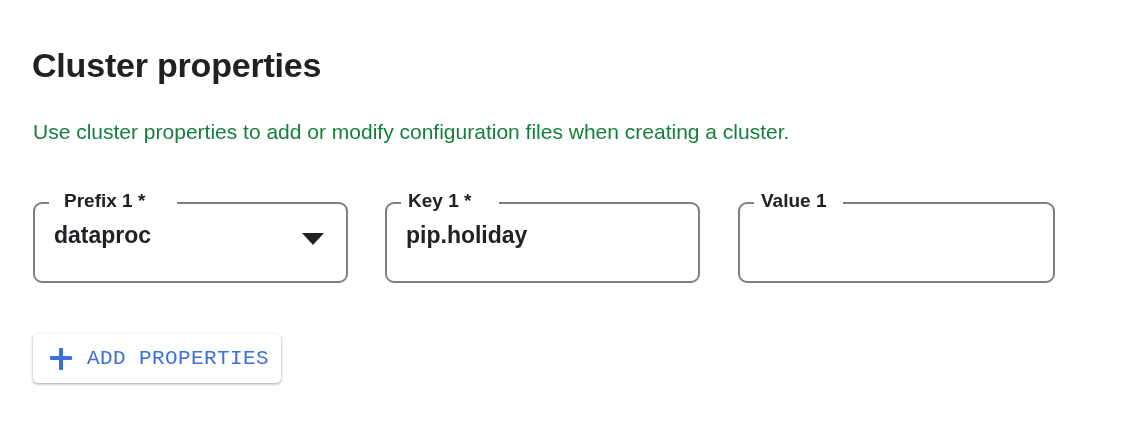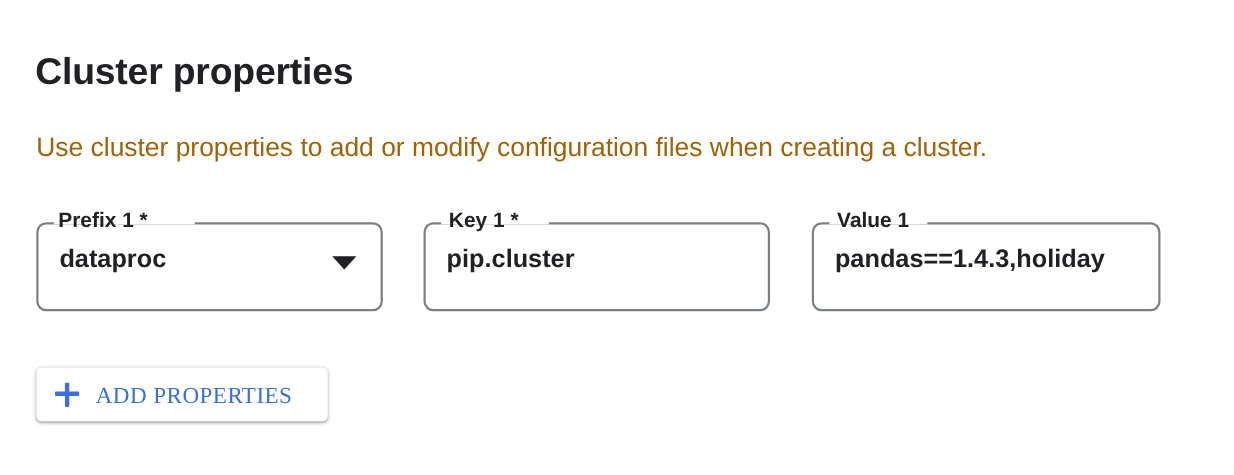--- a/index.html
+++ b/index.html
@@ -34,24 +34,24 @@
     font-weight: 700;
     letter-spacing: -0.2px;
     color: #202124;
     white-space: nowrap;
   }
 
   .page-desc {
     position: absolute;
     left: 33px;
     top: 96px;
-    font-size: 24px;
+    font-size: 21px;
     line-height: 30px;
     font-weight: 400;
-    color: #a16207;
+    color: #15803d;
     white-space: nowrap;
   }
 
   
   .fields-row {
     position: absolute;
     left: 0;
     top: 0;
   }
 
@@ -118,44 +118,44 @@
     border-right: 11px solid transparent;
     border-top: 12px solid #202124;
   }
 
   
   #field-prefix { left: 33px;  width: 315px; }
   #field-key    { left: 385px; width: 315px; }
   #field-value  { left: 738px; width: 317px; }
 
   #field-prefix .notch-mask  { left: 16px; width: 128px; }
-  #field-prefix .field-label { left: 20px; }
+  #field-prefix .field-label { left: 31px; }
 
   #field-key .notch-mask  { left: 16px; width: 98px; }
   #field-key .field-label { left: 23px; text-align: right; }
 
   #field-value .notch-mask  { left: 16px; width: 89px; }
   #field-value .field-label { left: 23px; }
 
   
   .add-button {
     position: absolute;
     left: 33px;
     top: 334px;
     height: 49px;
-    padding: 0 32px 0 17px;
+    padding: 0 12px 0 17px;
     display: flex;
     align-items: center;
     gap: 15px;
     background: #ffffff;
     border: none;
     border-radius: 5px;
     box-shadow: 0 1px 2px 0 rgba(60,64,67,0.30), 0 1px 3px 1px rgba(60,64,67,0.15);
     cursor: pointer;
-    font-family: Liberation Serif, serif;
+    font-family: Liberation Mono, monospace;
   }
 
   .add-button .plus-icon {
     position: relative;
     width: 22px;
     height: 22px;
     flex: 0 0 auto;
   }
   .add-button .plus-icon::before,
   .add-button .plus-icon::after {
@@ -202,28 +202,27 @@
       <span class="notch-mask"></span>
       <span class="field-label">Prefix 1 *</span>
       <span class="field-value">dataproc</span>
       <span class="dropdown-arrow"></span>
     </div>
 
     <div class="field" id="field-key">
       <span class="outline"></span>
       <span class="notch-mask"></span>
       <span class="field-label">Key 1 *</span>
-      <span class="field-value">pip.cluster</span>
+      <span class="field-value">pip.holiday</span>
     </div>
 
     <div class="field" id="field-value">
       <span class="outline"></span>
       <span class="notch-mask"></span>
       <span class="field-label">Value 1</span>
-      <span class="field-value">pandas==1.4.3,holiday</span>
     </div>
 
   </div>
 
   <button class="add-button">
     <span class="plus-icon"></span>
     <span class="btn-label">ADD PROPERTIES</span>
   </button>
 
 </div>

